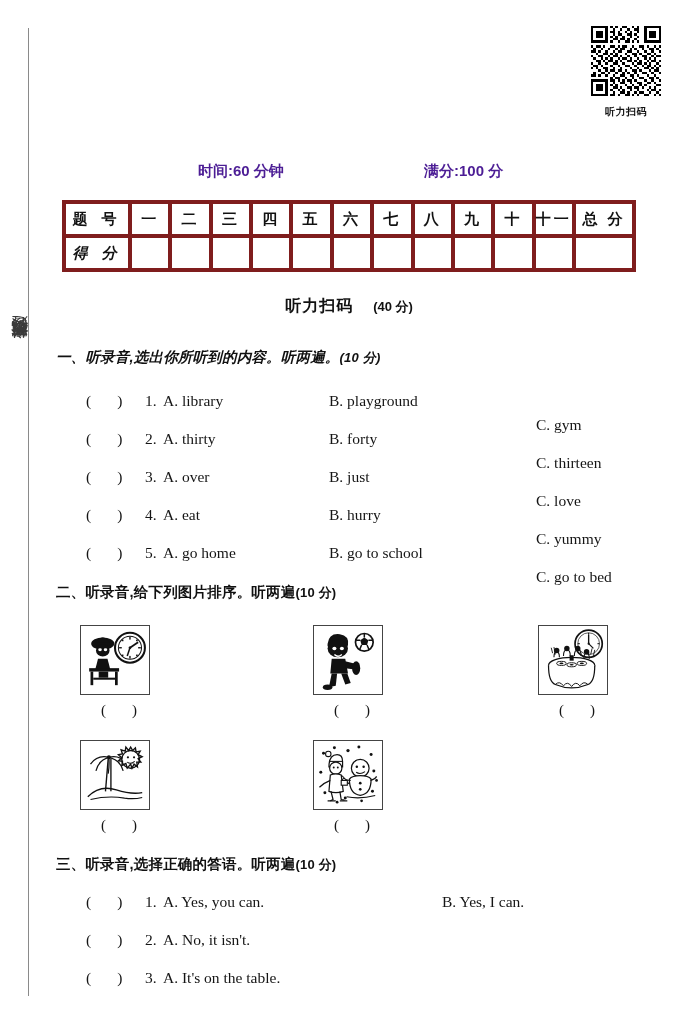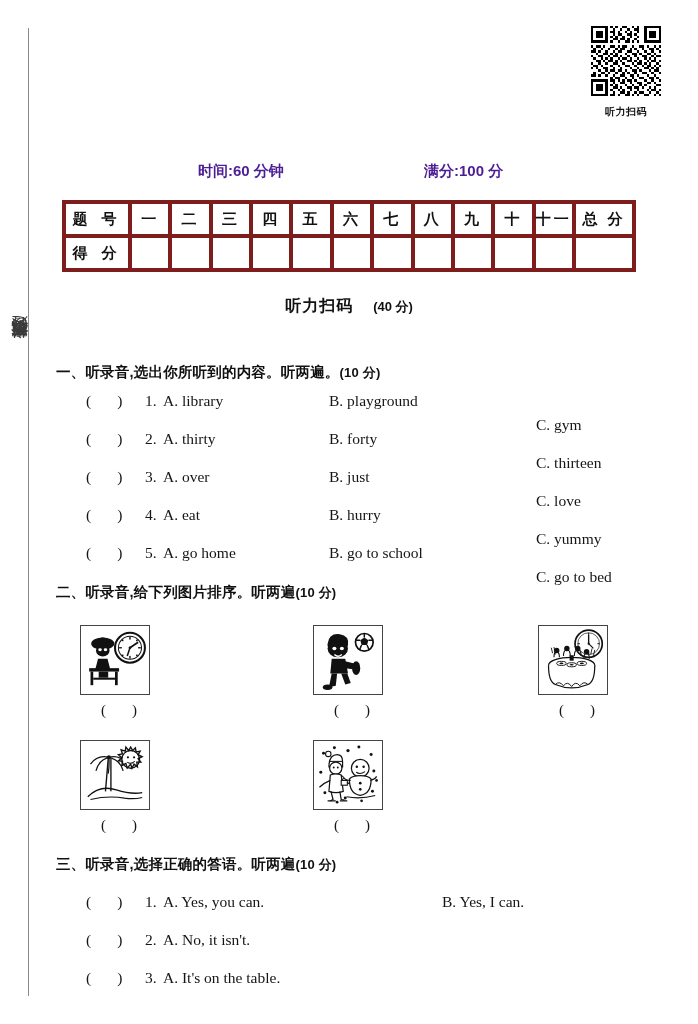--- a/index.html
+++ b/index.html
@@ -94,21 +94,21 @@
     vertical-align: middle;
     font-family: "Liberation Sans", "DejaVu Sans", sans-serif;
     font-size: 15px;
     font-weight: bold;
     color: #111;
     letter-spacing: 3px;
     padding: 0;
   }
   .score-table td.hdr-label { width: 62px; letter-spacing: 5px; }
   .score-table td.col-last { width: 56px; letter-spacing: 3px; }
-  .score-table tr.blank-row td { height: 30px; }
+  .score-table tr.blank-row td { height: 30px; font-style: italic; }
 
   
   .part-title {
     position: absolute;
     left: 0; top: 296px;
     width: 698px;
     text-align: center;
     font-family: "Liberation Sans", "DejaVu Sans", sans-serif;
     font-size: 16px;
     font-weight: bold;
@@ -127,21 +127,21 @@
     position: absolute;
     left: 56px;
     font-family: "Liberation Sans", "DejaVu Sans", sans-serif;
     font-size: 14.5px;
     font-weight: bold;
     color: #111;
     white-space: nowrap;
     letter-spacing: 0.2px;
   }
   .sec-head .sh-score { font-size: 13px; }
-  #sec1-head { top: 363px; }
+  #sec1-head { top: 348px; font-style: italic; }
   #sec2-head { top: 583px; }
   #sec3-head { top: 855px; }
 
   
   .qrow {
     position: absolute;
     left: 56px;
     width: 600px;
     height: 22px;
     font-size: 15.5px;

